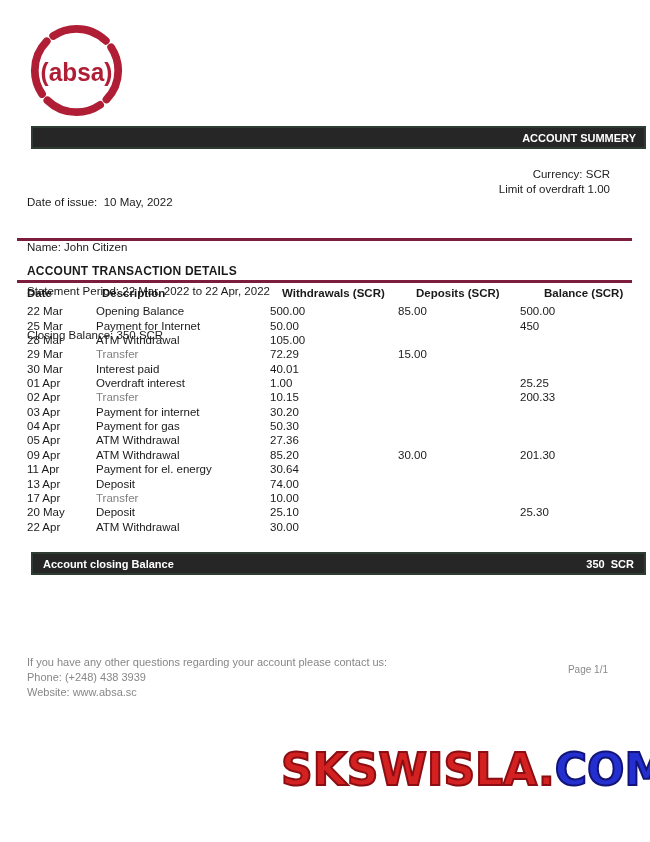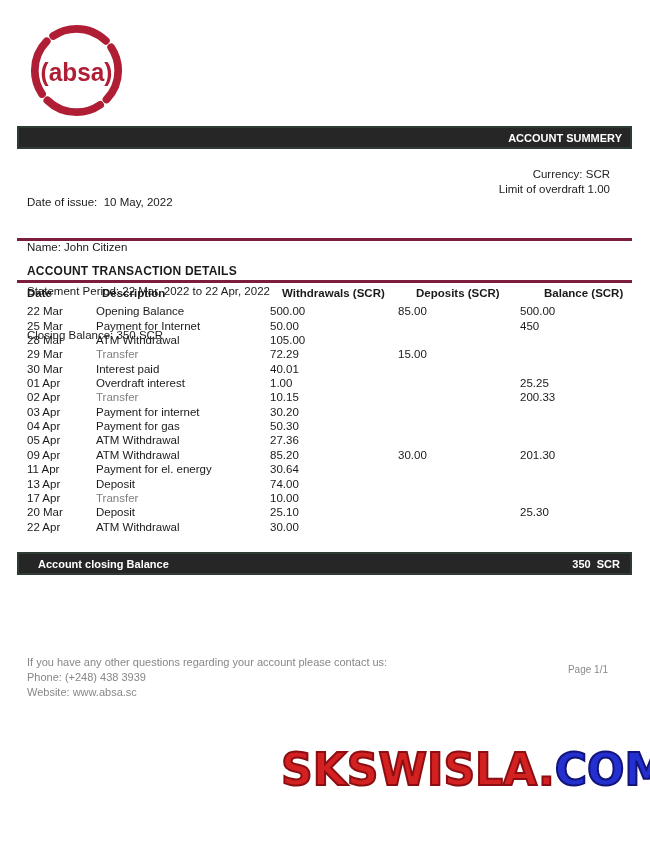--- a/index.html
+++ b/index.html
@@ -15,29 +15,29 @@
 
   
   .logo { position: absolute; left: 28px; top: 22px; width: 97px; height: 97px; }
   .addr {
     position: absolute; right: 40px; top: 62px;
     text-align: right; font-size: 11.5px; line-height: 15.5px; color: #3c3c3c;
   }
 
   
   .bar {
-    position: absolute; left: 17px; width: 611px; height: 19px;
+    position: absolute; left: 31px; width: 611px; height: 19px;
     background: #262626; border: 2px solid #2e3c33;
     color: #ffffff; font-size: 11px; font-weight: bold;
     display: flex; align-items: center;
   }
   .bar-summary { top: 126px; justify-content: flex-end; padding-right: 0; }
   .bar-summary .bar-text { padding-right: 8px; }
   .bar-closing { top: 552px; justify-content: space-between; }
-  .bar-closing .bar-text { padding-left: 19px; }
+  .bar-closing .bar-text { padding-left: 10px; }
   .bar-closing .bar-value { padding-right: 10px; white-space: pre; }
 
   
   .info {
     position: absolute; left: 27px; top: 166px;
     font-size: 11.5px; line-height: 14.7px; white-space: pre;
   }
   .info b { font-weight: normal; }
   .currency-block {
     position: absolute; right: 40px; top: 167px;
@@ -237,21 +237,21 @@
 
     <div class="txn-row">
       <div>17 Apr</div>
       <div class="muted">Transfer</div>
       <div>10.00</div>
       <div></div>
       <div></div>
     </div>
 
     <div class="txn-row">
-      <div>20 Mar</div>
+      <div>20 May</div>
       <div>Deposit</div>
       <div>25.10</div>
       <div></div>
       <div>25.30</div>
     </div>
 
     <div class="txn-row">
       <div>22 Apr</div>
       <div>ATM Withdrawal</div>
       <div>30.00</div>

